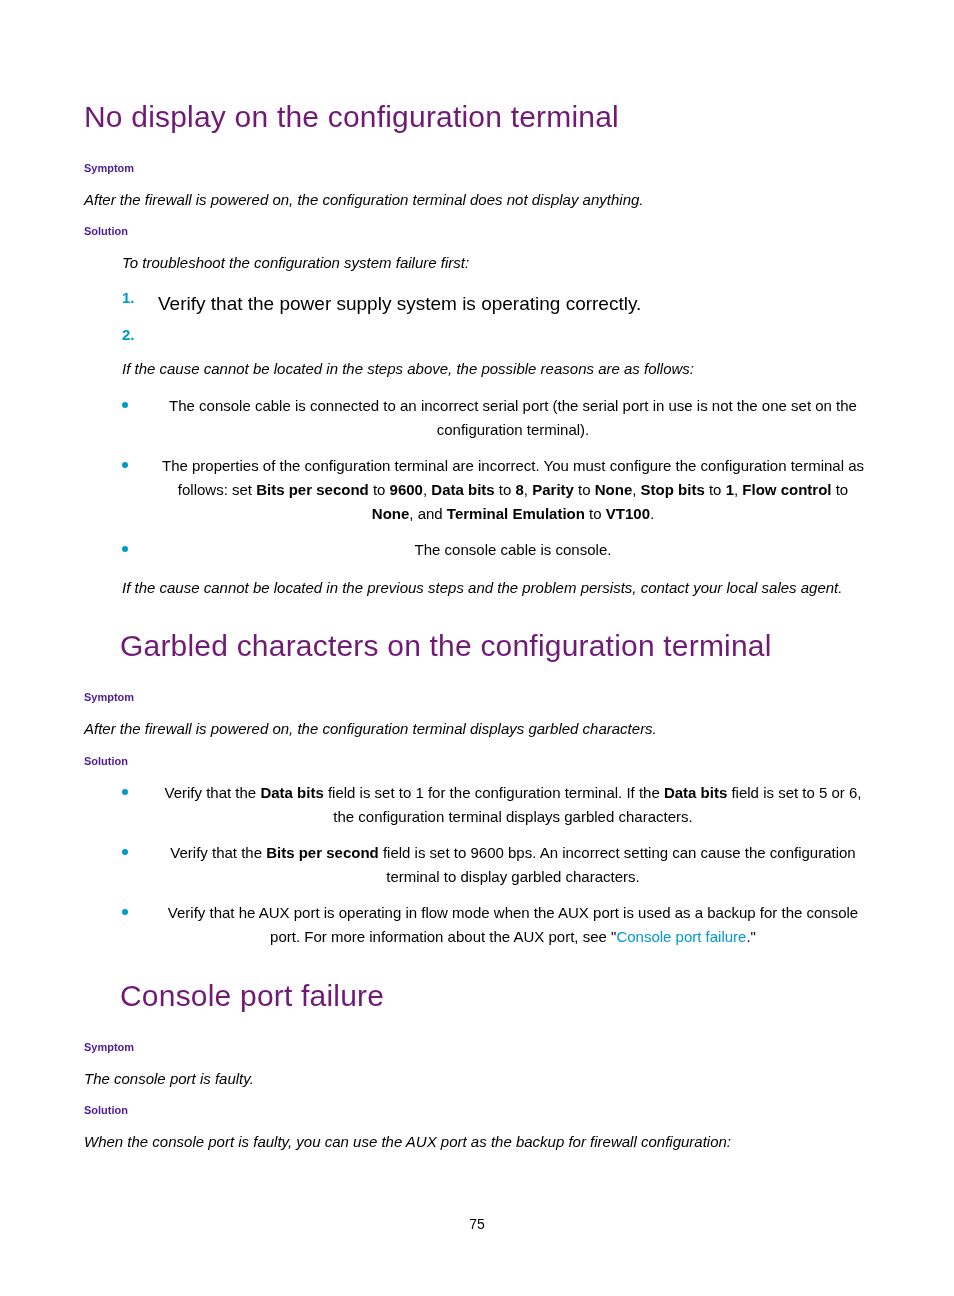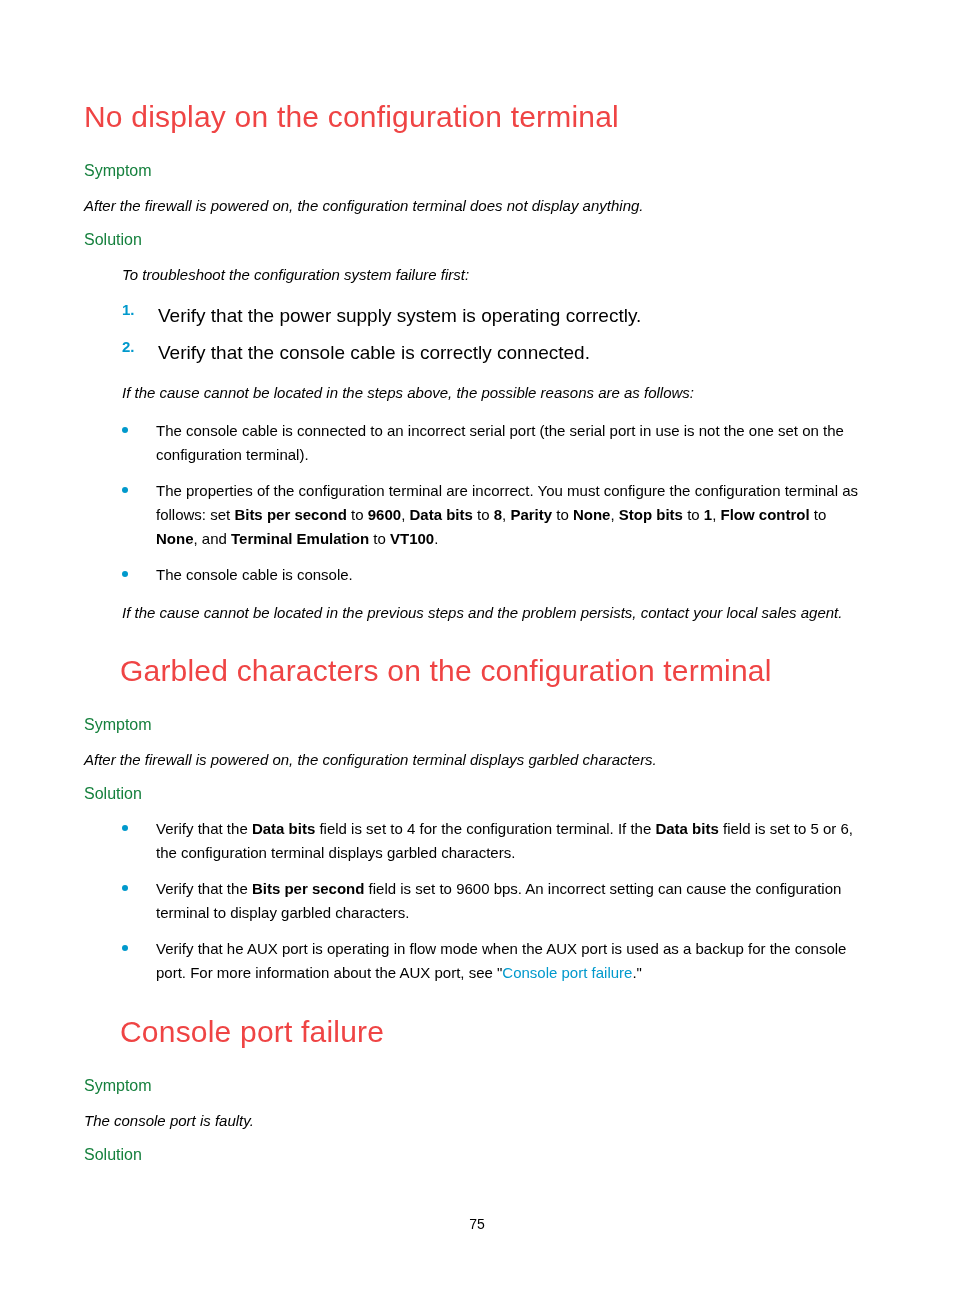--- a/index.html
+++ b/index.html
@@ -14,31 +14,31 @@
   .page {
     box-sizing: border-box;
     width: 954px;
     min-height: 1296px;
     padding: 100px 84px 40px 84px;
     position: relative;
   }
   h1.sect {
     font-family: Arial, Helvetica, sans-serif;
     font-weight: 300;
-    color: #ef4444;
+    color: #701a75;
     font-size: 30px;
     margin: 0 0 28px 0;
     letter-spacing: 0.2px;
   }
   h1.sect.gap-top { margin-top: 30px; margin-left: 36px; }
   h3.run {
     font-family: Arial, Helvetica, sans-serif;
-    font-weight: 400;
-    color: #15803d;
-    font-size: 16px;
+    font-weight: 700;
+    color: #4c1d95;
+    font-size: 11px;
     margin: 0 0 14px 0;
   }
   .indent {
     margin-left: 38px;
   }
   p.body {
     font-size: 15px;
     line-height: 1.55;
     margin: 0 0 14px 0;
     font-style: italic;
@@ -61,20 +61,21 @@
     flex: none;
   }
   ol.numlist .txt {
     font-size: 19px;
     line-height: 1.55;
   }
   ul.bullets {
     list-style: none;
     margin: 0 0 14px 0;
     padding: 0;
+    text-align: center;
   }
   ul.bullets li {
     display: flex;
     gap: 28px;
     margin-bottom: 12px;
   }
   ul.bullets .dot {
     width: 6px;
     height: 6px;
     border-radius: 50%;
@@ -115,21 +116,20 @@
   <div class="indent">
     <p class="body">To troubleshoot the configuration system failure first:</p>
 
     <ol class="numlist">
       <li>
         <span class="num">1.</span>
         <span class="txt">Verify that the power supply system is operating correctly.</span>
       </li>
       <li>
         <span class="num">2.</span>
-        <span class="txt">Verify that the console cable is correctly connected.</span>
       </li>
     </ol>
 
     <p class="body">If the cause cannot be located in the steps above, the possible reasons are as follows:</p>
 
     <ul class="bullets">
       <li>
         <span class="dot"></span>
         <span class="txt">The console cable is connected to an incorrect serial port (the serial port in use is not the one set on the configuration terminal).</span>
       </li>
@@ -152,21 +152,21 @@
 
   <h3 class="run">Symptom</h3>
   <p class="body indent">After the firewall is powered on, the configuration terminal displays garbled characters.</p>
 
   <h3 class="run">Solution</h3>
   <div class="indent">
     <ul class="bullets">
       <li>
         <span class="dot"></span>
         <span class="txt">
-          <span>Verify that the </span><span class="b">Data bits</span><span> field is set to 4 for the configuration terminal. If the </span><span class="b">Data bits</span><span> field is set to 5 or 6, the configuration terminal displays garbled characters.</span>
+          <span>Verify that the </span><span class="b">Data bits</span><span> field is set to 1 for the configuration terminal. If the </span><span class="b">Data bits</span><span> field is set to 5 or 6, the configuration terminal displays garbled characters.</span>
         </span>
       </li>
       <li>
         <span class="dot"></span>
         <span class="txt">
           <span>Verify that the </span><span class="b">Bits per second</span><span> field is set to 9600 bps. An incorrect setting can cause the configuration terminal to display garbled characters.</span>
         </span>
       </li>
       <li>
         <span class="dot"></span>
@@ -176,15 +176,16 @@
       </li>
     </ul>
   </div>
 
   <h1 class="sect gap-top">Console port failure</h1>
 
   <h3 class="run">Symptom</h3>
   <p class="body indent">The console port is faulty.</p>
 
   <h3 class="run">Solution</h3>
+  <p class="body indent">When the console port is faulty, you can use the AUX port as the backup for firewall configuration:</p>
 
   <div class="pagenum">75</div>
 </div>
 
 </body></html>

